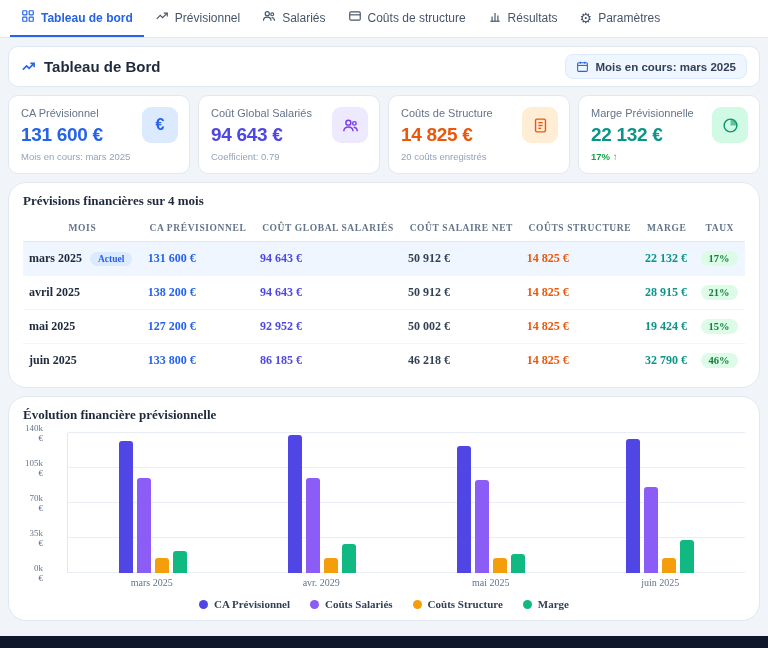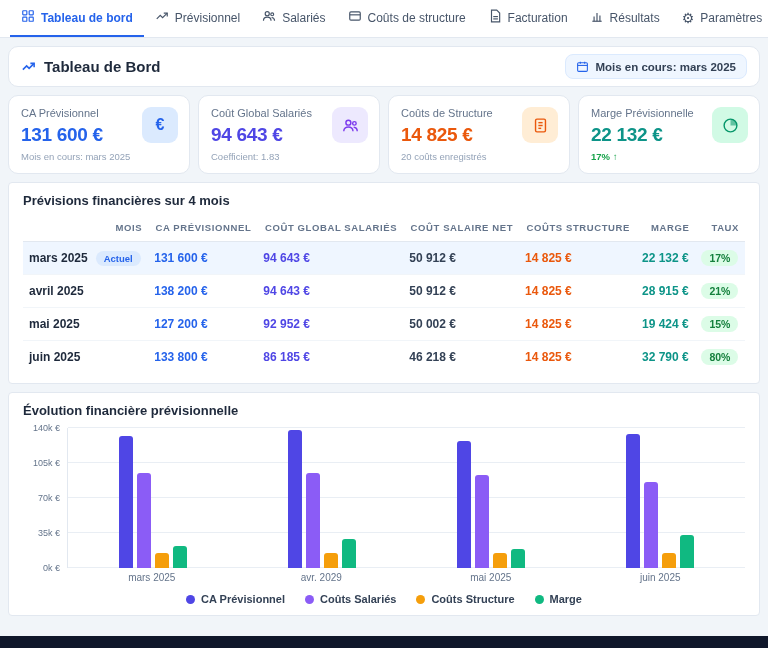--- a/index.html
+++ b/index.html
@@ -45,25 +45,25 @@
   .kpi-icon {
     position:absolute; top:11px; right:11px; width:36px; height:36px; border-radius:9px;
     display:flex; align-items:center; justify-content:center;
   }
   .kpi-icon svg { width:17px; height:17px; }
   .kpi-icon.blue { background:#dbeafe; color:#2563eb; font-size:16px; font-weight:700; }
   .kpi-icon.purple { background:#ede9fe; color:#7c3aed; }
   .kpi-icon.orange { background:#ffedd5; color:#ea580c; }
   .kpi-icon.green { background:#d1fae5; color:#059669; }
   
-  .card { background:#fff; border:1px solid #e2e8f0; border-radius:4px; padding:10px 14px; }
+  .card { background:#fff; border:1px solid #e2e8f0; border-radius:18px; padding:10px 14px;font-family:Liberation Serif, serif; }
   .card-title { font-size:13px; font-weight:700; color:#1e293b; }
   table { width:100%; border-collapse:collapse; margin-top:6px; }
   th {
-    text-align:right; font-size:9.5px; color:#64748b; letter-spacing:.6px; font-weight:700;
+    text-align:center; font-size:9.5px; color:#64748b; letter-spacing:.6px; font-weight:700;
     padding:8px 6px; border-bottom:1px solid #e2e8f0; text-transform:uppercase; white-space:nowrap;
   }
   td { font-size:12px; padding:9px 6px; border-bottom:1px solid #f1f5f9; color:#334155; white-space:nowrap;margin-left:25px; }
   tr:last-child td { border-bottom:none; }
   tr.current td { background:#eff6ff; }
   .c-mois, td:first-child { font-weight:600; color:#1e293b; }
   .c-blue   { color:#2563eb; font-weight:700; }
   .c-indigo { color:#4f46e5; font-weight:700; }
   .c-dark   { color:#334155; font-weight:600; }
   .c-orange { color:#ea580c; font-weight:700; }
@@ -72,21 +72,21 @@
     background:#dbeafe; color:#2563eb; font-size:9.5px; font-weight:700;
     padding:2px 8px; border-radius:999px; margin-left:8px;
   }
   .badge-taux {
     background:#dcfce7; color:#15803d; font-size:10.5px; font-weight:700;
     padding:2px 8px; border-radius:999px;
   }
   
   .chart-wrap { display:flex; margin-top:10px; }
   .yaxis { width:44px; position:relative; height:140px; flex-shrink:0; }
-  .ytick { position:absolute; right:7px; font-size:9px; color:#64748b; transform:translateY(50%); }
+  .ytick { position:absolute; right:24px; font-size:9px; color:#64748b; transform:translateY(50%);text-align:right; }
   .plot-col { flex:1; min-width:0; }
   .plot { position:relative; height:140px; border-left:1px solid #e2e8f0; }
   .gridline { position:absolute; left:0; right:0; height:1px; background:#e9eef4; }
   .groups { position:absolute; inset:0; display:flex; justify-content:space-around; align-items:flex-end; }
   .bar-group { display:flex; align-items:flex-end; gap:4px; height:100%; }
   .bar { width:14px; border-radius:3px 3px 0 0; }
   .xlabels { display:flex; justify-content:space-around; margin-top:4px; }
   .xlabel { font-size:10px; color:#64748b; width:80px; text-align:center; }
   .legend { display:flex; justify-content:center; gap:20px; margin-top:10px; }
   .legend-item { display:flex; align-items:center; gap:6px; font-size:11px; color:#334155; font-weight:600; }
@@ -125,28 +125,20 @@
   </div>
   <div class="nav-item">
     <span><svg viewBox="0 0 24 24" fill="none" stroke="currentColor" stroke-width="2">
           <rect x="3" y="5" width="18" height="14" rx="2"></rect>
           <line x1="3" y1="10" x2="21" y2="10"></line>
         </svg></span>
     <span>Coûts de structure</span>
   </div>
   <div class="nav-item">
     <span><svg viewBox="0 0 24 24" fill="none" stroke="currentColor" stroke-width="2">
-          <path d="M6 2h9l5 5v15H6z"></path>
-          <line x1="9" y1="13" x2="17" y2="13"></line>
-          <line x1="9" y1="17" x2="17" y2="17"></line>
-        </svg></span>
-    <span>Facturation</span>
-  </div>
-  <div class="nav-item">
-    <span><svg viewBox="0 0 24 24" fill="none" stroke="currentColor" stroke-width="2">
           <line x1="4" y1="21" x2="20" y2="21"></line>
           <line x1="7" y1="21" x2="7" y2="13"></line>
           <line x1="12" y1="21" x2="12" y2="7"></line>
           <line x1="17" y1="21" x2="17" y2="11"></line>
         </svg></span>
     <span>Résultats</span>
   </div>
   <div class="nav-item">
     <span class="gear-glyph">⚙</span>
     <span>Paramètres</span>
@@ -177,21 +169,21 @@
   <div class="kpi-row">
     <div class="kpi">
       <div class="kpi-label">CA Prévisionnel</div>
       <div class="kpi-value" style="color: rgb(37, 99, 235);">131 600 €</div>
       <div class="kpi-sub">Mois en cours: mars 2025</div>
       <div class="kpi-icon blue">€</div>
     </div>
     <div class="kpi">
       <div class="kpi-label">Coût Global Salariés</div>
       <div class="kpi-value" style="color: rgb(79, 70, 229);">94 643 €</div>
-      <div class="kpi-sub">Coefficient: 1.83</div>
+      <div class="kpi-sub">Coefficient: 0.79</div>
       <div class="kpi-icon purple">
         <svg viewBox="0 0 24 24" fill="none" stroke="currentColor" stroke-width="2">
             <circle cx="9" cy="8" r="3.5"></circle>
             <path d="M2.5 20c0-3.6 2.9-6 6.5-6s6.5 2.4 6.5 6"></path>
             <circle cx="17.5" cy="9" r="2.5"></circle>
             <path d="M16.5 14.5c2.9.3 5 2.4 5 5.5"></path>
           </svg>
       </div>
     </div>
     <div class="kpi">
@@ -262,21 +254,21 @@
             <td class="c-teal">19 424 €</td>
             <td><span class="badge-taux">15%</span></td>
           </tr>
           <tr>
             <td><span>juin 2025</span></td>
             <td class="c-blue">133 800 €</td>
             <td class="c-indigo">86 185 €</td>
             <td class="c-dark">46 218 €</td>
             <td class="c-orange">14 825 €</td>
             <td class="c-teal">32 790 €</td>
-            <td><span class="badge-taux">80%</span></td>
+            <td><span class="badge-taux">46%</span></td>
           </tr>
         </tbody>
     </table>
   </section>
 
   <section class="card">
     <div class="card-title">Évolution financière prévisionnelle</div>
     <div class="chart-wrap">
       <div class="yaxis">
           <div class="ytick" style="bottom: 0%; margin-left: 7px;">0k €</div>

